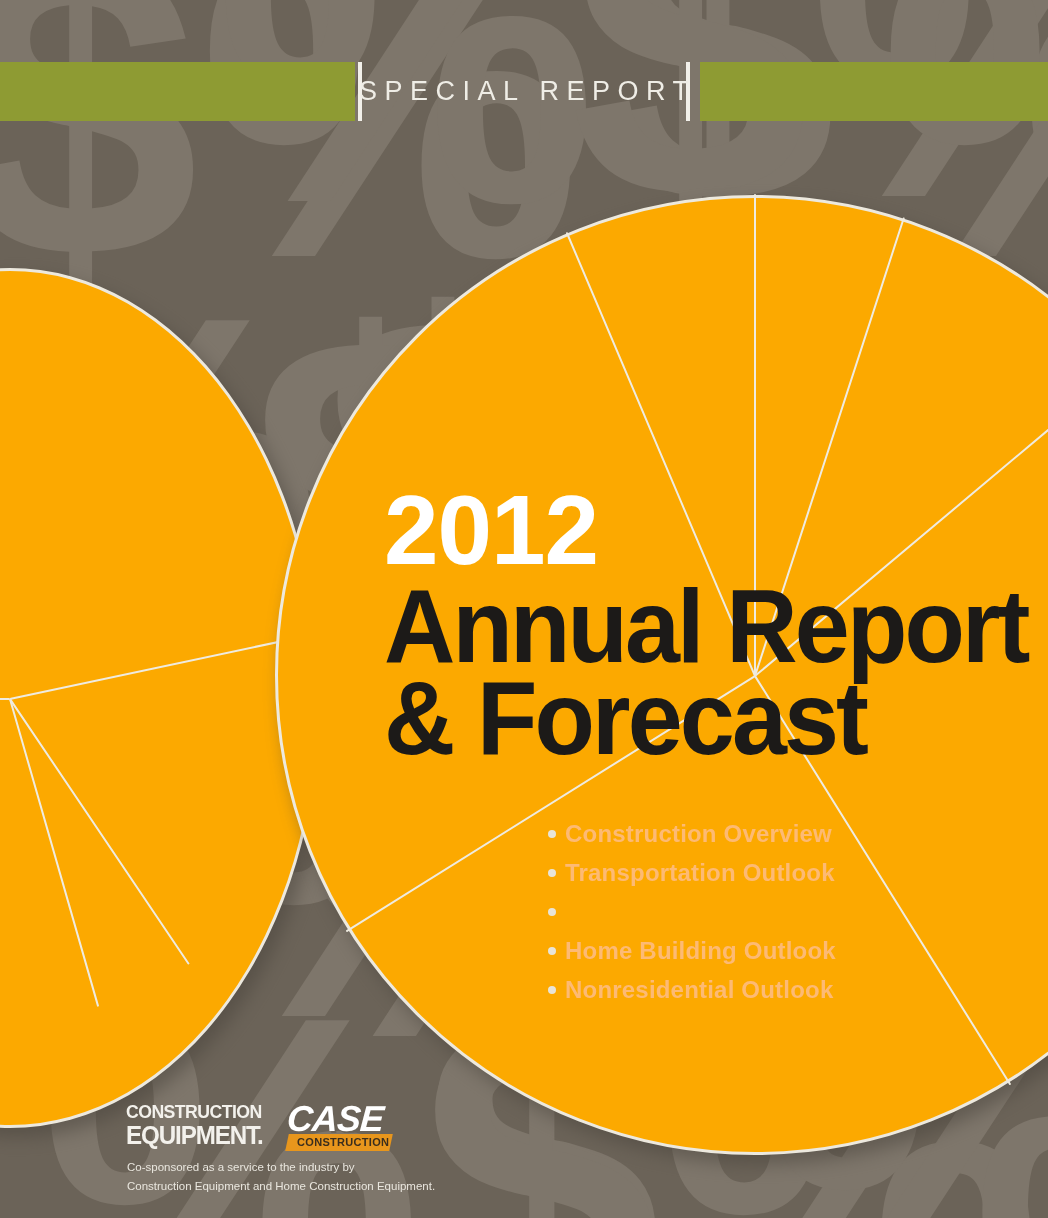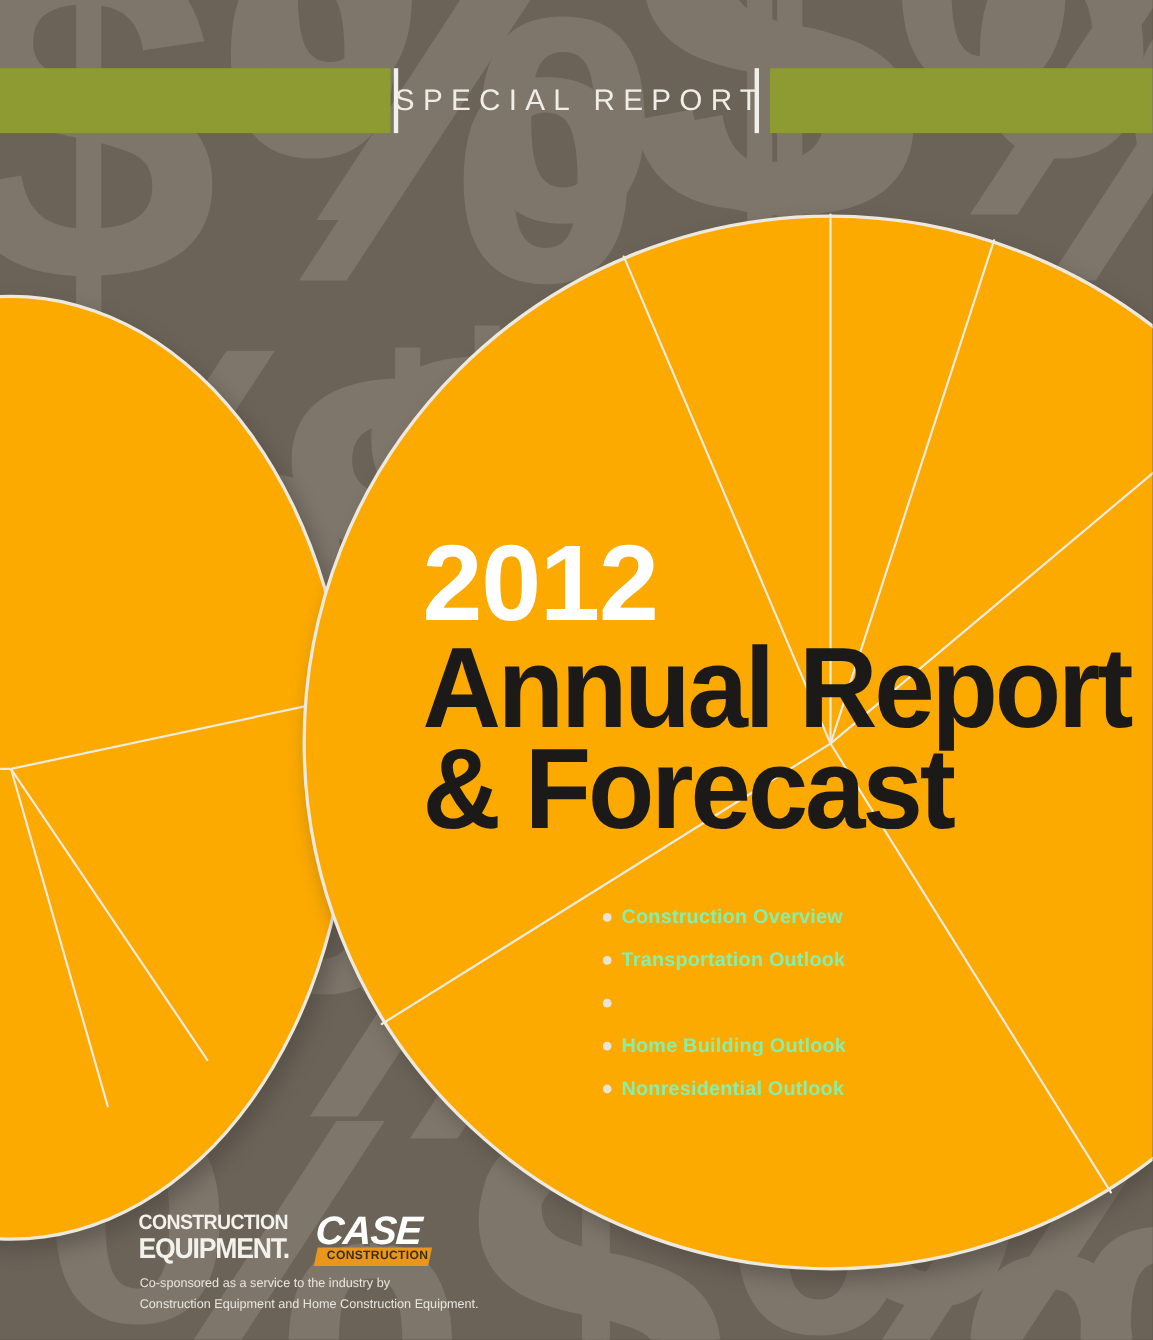--- a/index.html
+++ b/index.html
@@ -140,22 +140,22 @@
     height:39px;
     white-space:nowrap;
   }
   .toc-dot{
     width:8px;height:8px;border-radius:50%;
     background:#E8E4D8;
     margin-right:9px;
     flex:0 0 auto;
   }
   .toc-label{
-    color:#86efac;
-    font-size:18px;
+    color:#fdba74;
+    font-size:24px;
     font-weight:700;
     letter-spacing:.2px;
     font-family:"Liberation Sans",sans-serif;
   }
 
   
   #logos{
     position:absolute;left:126px;top:1101px;
     display:flex;align-items:flex-start;
   }

